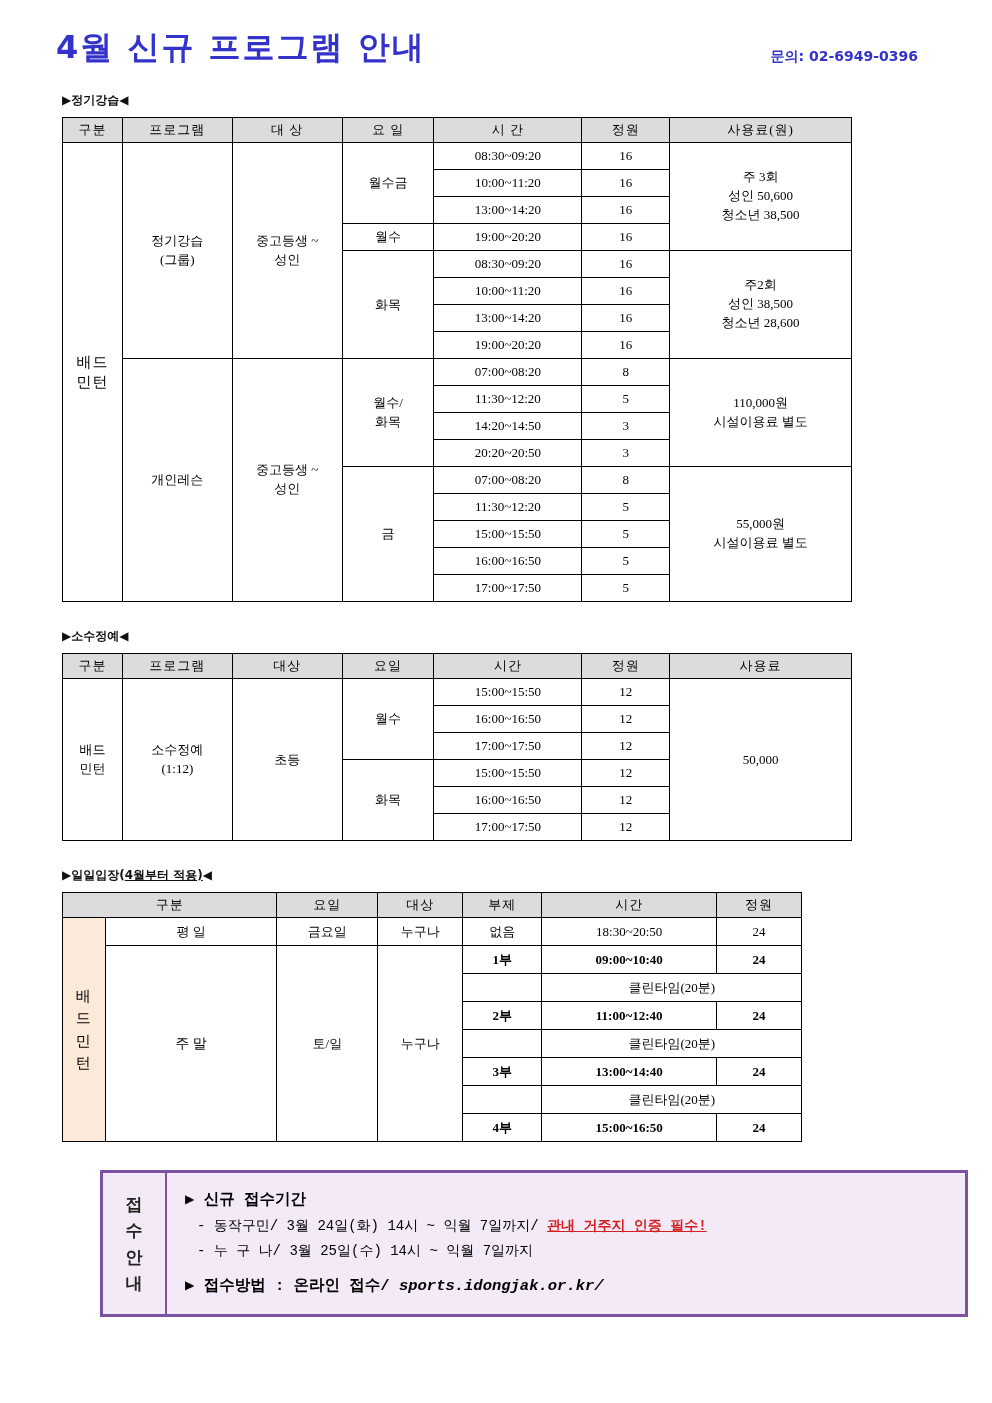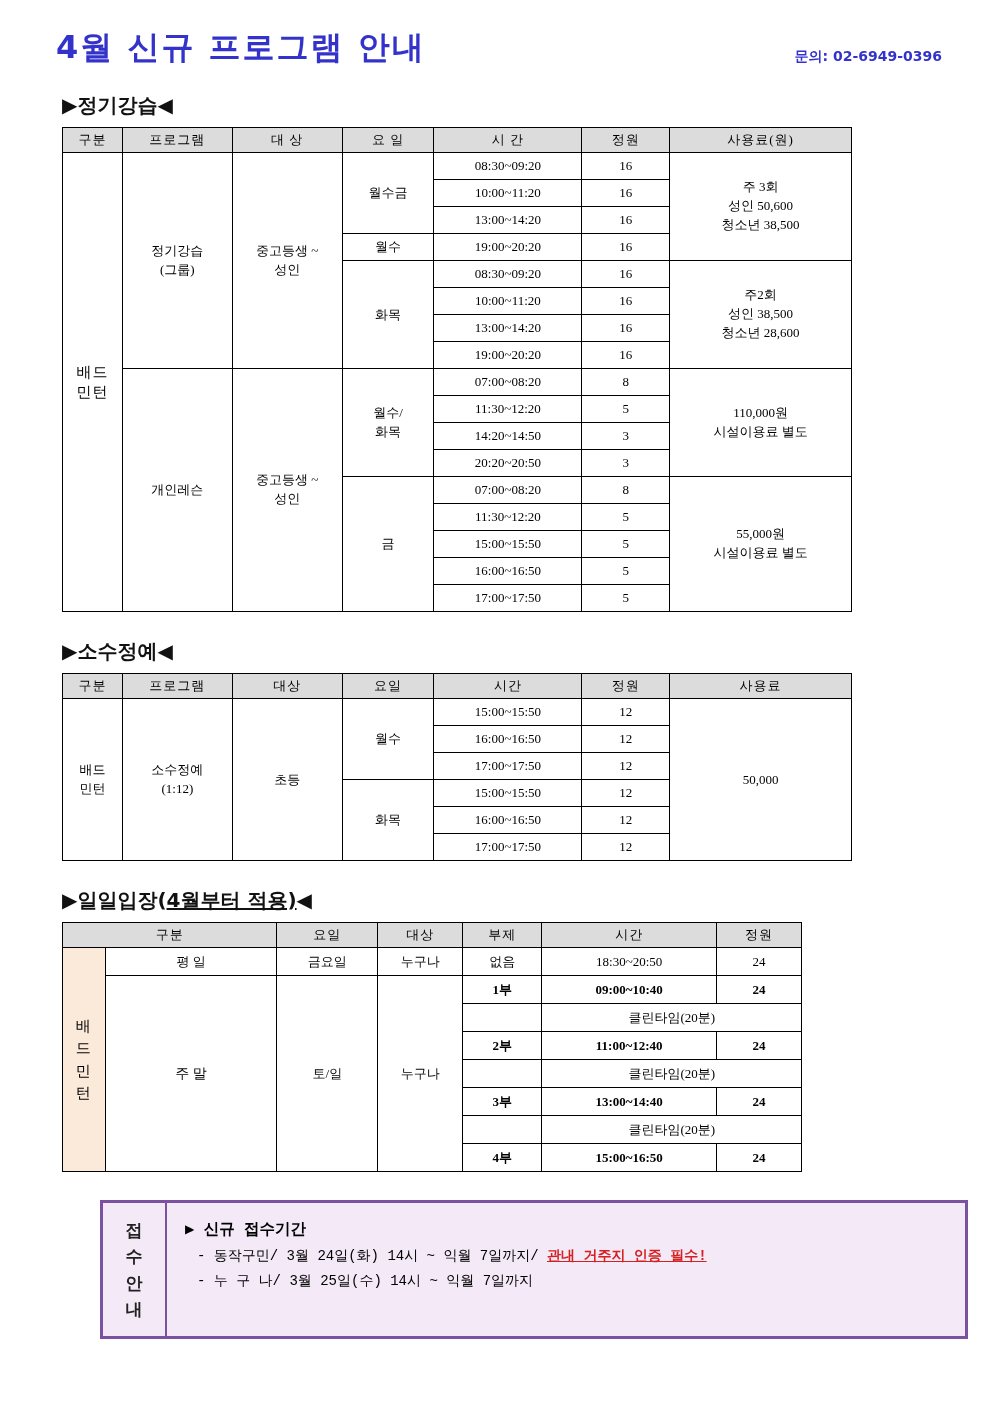--- a/index.html
+++ b/index.html
@@ -11,21 +11,21 @@
     width: 992px;
     min-height: 1403px;
     font-family: "Liberation Serif", serif;
     color: #000;
     position: relative;
   }
   .page {
     width: 992px;
     min-height: 1403px;
     box-sizing: border-box;
-    padding: 26px 32px 20px 56px;
+    padding: 26px 56px 20px 56px;
     position: relative;
   }
   
   .header {
     display: flex;
     align-items: flex-end;
     justify-content: space-between;
     margin-bottom: 18px;
   }
   .doc-title {
@@ -41,21 +41,21 @@
     font-size: 14px;
     font-weight: bold;
     color: #3333cc;
     padding-right: 18px;
     padding-bottom: 4px;
     white-space: nowrap;
   }
   
   .section-heading {
     font-family: "DejaVu Sans", sans-serif;
-    font-size: 20px;
+    font-size: 12px;
     font-weight: bold;
     color: #111;
     margin: 22px 0 8px 6px;
   }
   .section-heading .uline {
     text-decoration: underline;
   }
   
   table.grid {
     border-collapse: collapse;
@@ -423,16 +423,19 @@
       <span>안</span>
       <span>내</span>
     </div>
     <div class="notice-body">
       <div class="head">▶ 신규 접수기간</div>
       <div class="sub">
         <span>- 동작구민/ 3월 24일(화) 14시 ~ 익월 7일까지/ </span><span class="red-ul">관내 거주지 인증 필수!</span>
       </div>
       <div class="sub">- 누 구 나/ 3월 25일(수) 14시 ~ 익월 7일까지</div>
       <div class="gap"></div>
+      <div class="head">
+        <span>▶ 접수방법 : 온라인 접수/ </span><span class="italic-link">sports.idongjak.or.kr/</span>
+      </div>
     </div>
   </div>
 
 </div>
 
 </body></html>

